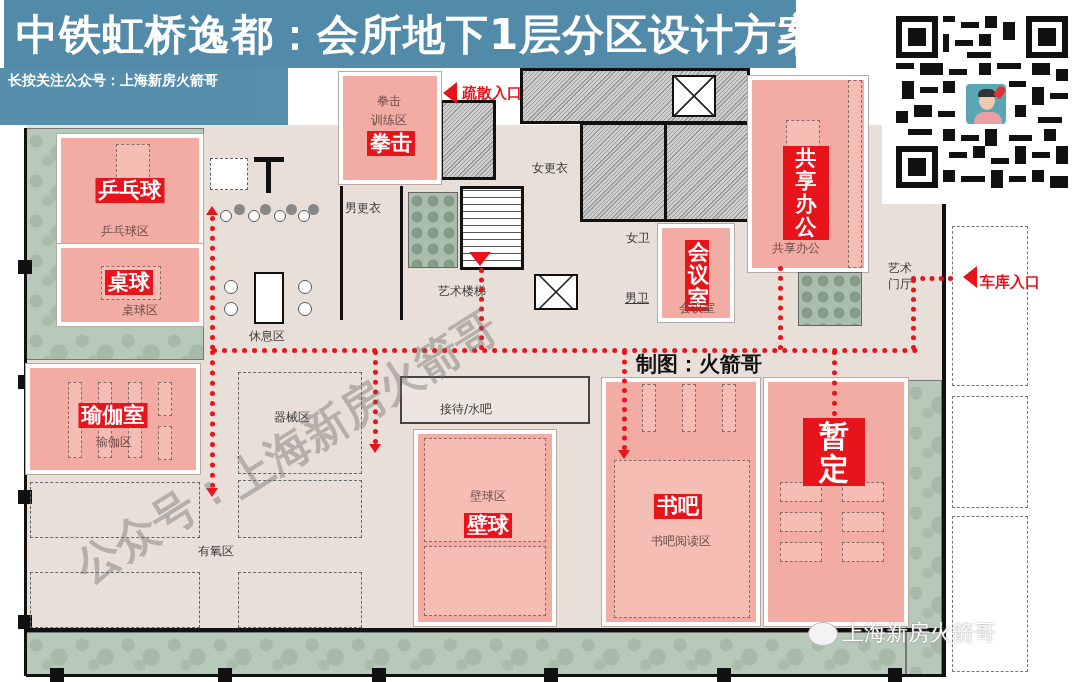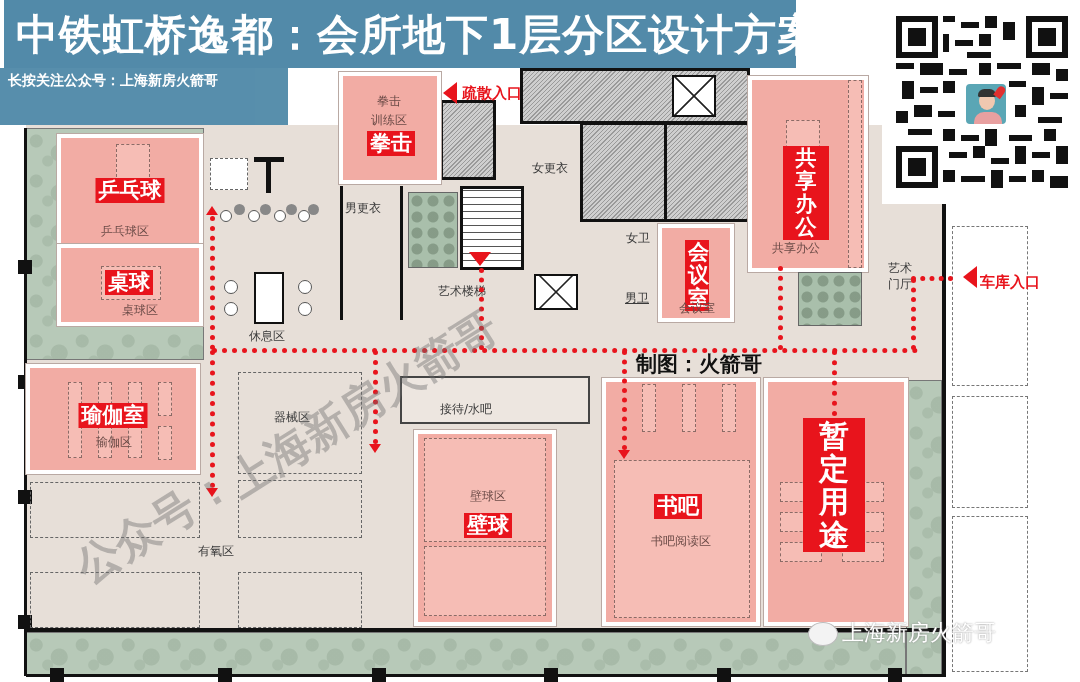--- a/index.html
+++ b/index.html
@@ -206,21 +206,20 @@
 <div class="zone" style="left:764px;top:378px;width:144px;height:248px;">
   <div class="dashbox" style="left:12px;top:100px;width:42px;height:20px;"></div>
   <div class="dashbox" style="left:74px;top:100px;width:42px;height:20px;"></div>
   <div class="dashbox" style="left:12px;top:130px;width:42px;height:20px;"></div>
   <div class="dashbox" style="left:74px;top:130px;width:42px;height:20px;"></div>
   <div class="dashbox" style="left:12px;top:160px;width:42px;height:20px;"></div>
   <div class="dashbox" style="left:74px;top:160px;width:42px;height:20px;"></div>
 </div>
 <div class="tag stack big" style="left:834px;top:418px;width:62px;">
   <div>暂定</div>
-  <div>用途</div>
 </div>
 
 <div class="equip" style="left:210px;top:158px;width:38px;height:32px;background:#fff;"></div>
 <div class="wall" style="left:254px;top:157px;width:30px;height:5px;"></div>
 <div class="wall" style="left:266px;top:157px;width:5px;height:36px;"></div>
 <div class="circle" style="left:220px;top:210px;width:12px;height:12px;"></div>
 <div class="dark-circle" style="left:234px;top:204px;width:11px;height:11px;"></div>
 <div class="circle" style="left:248px;top:210px;width:12px;height:12px;"></div>
 <div class="dark-circle" style="left:260px;top:204px;width:11px;height:11px;"></div>
 <div class="circle" style="left:274px;top:210px;width:12px;height:12px;"></div>

